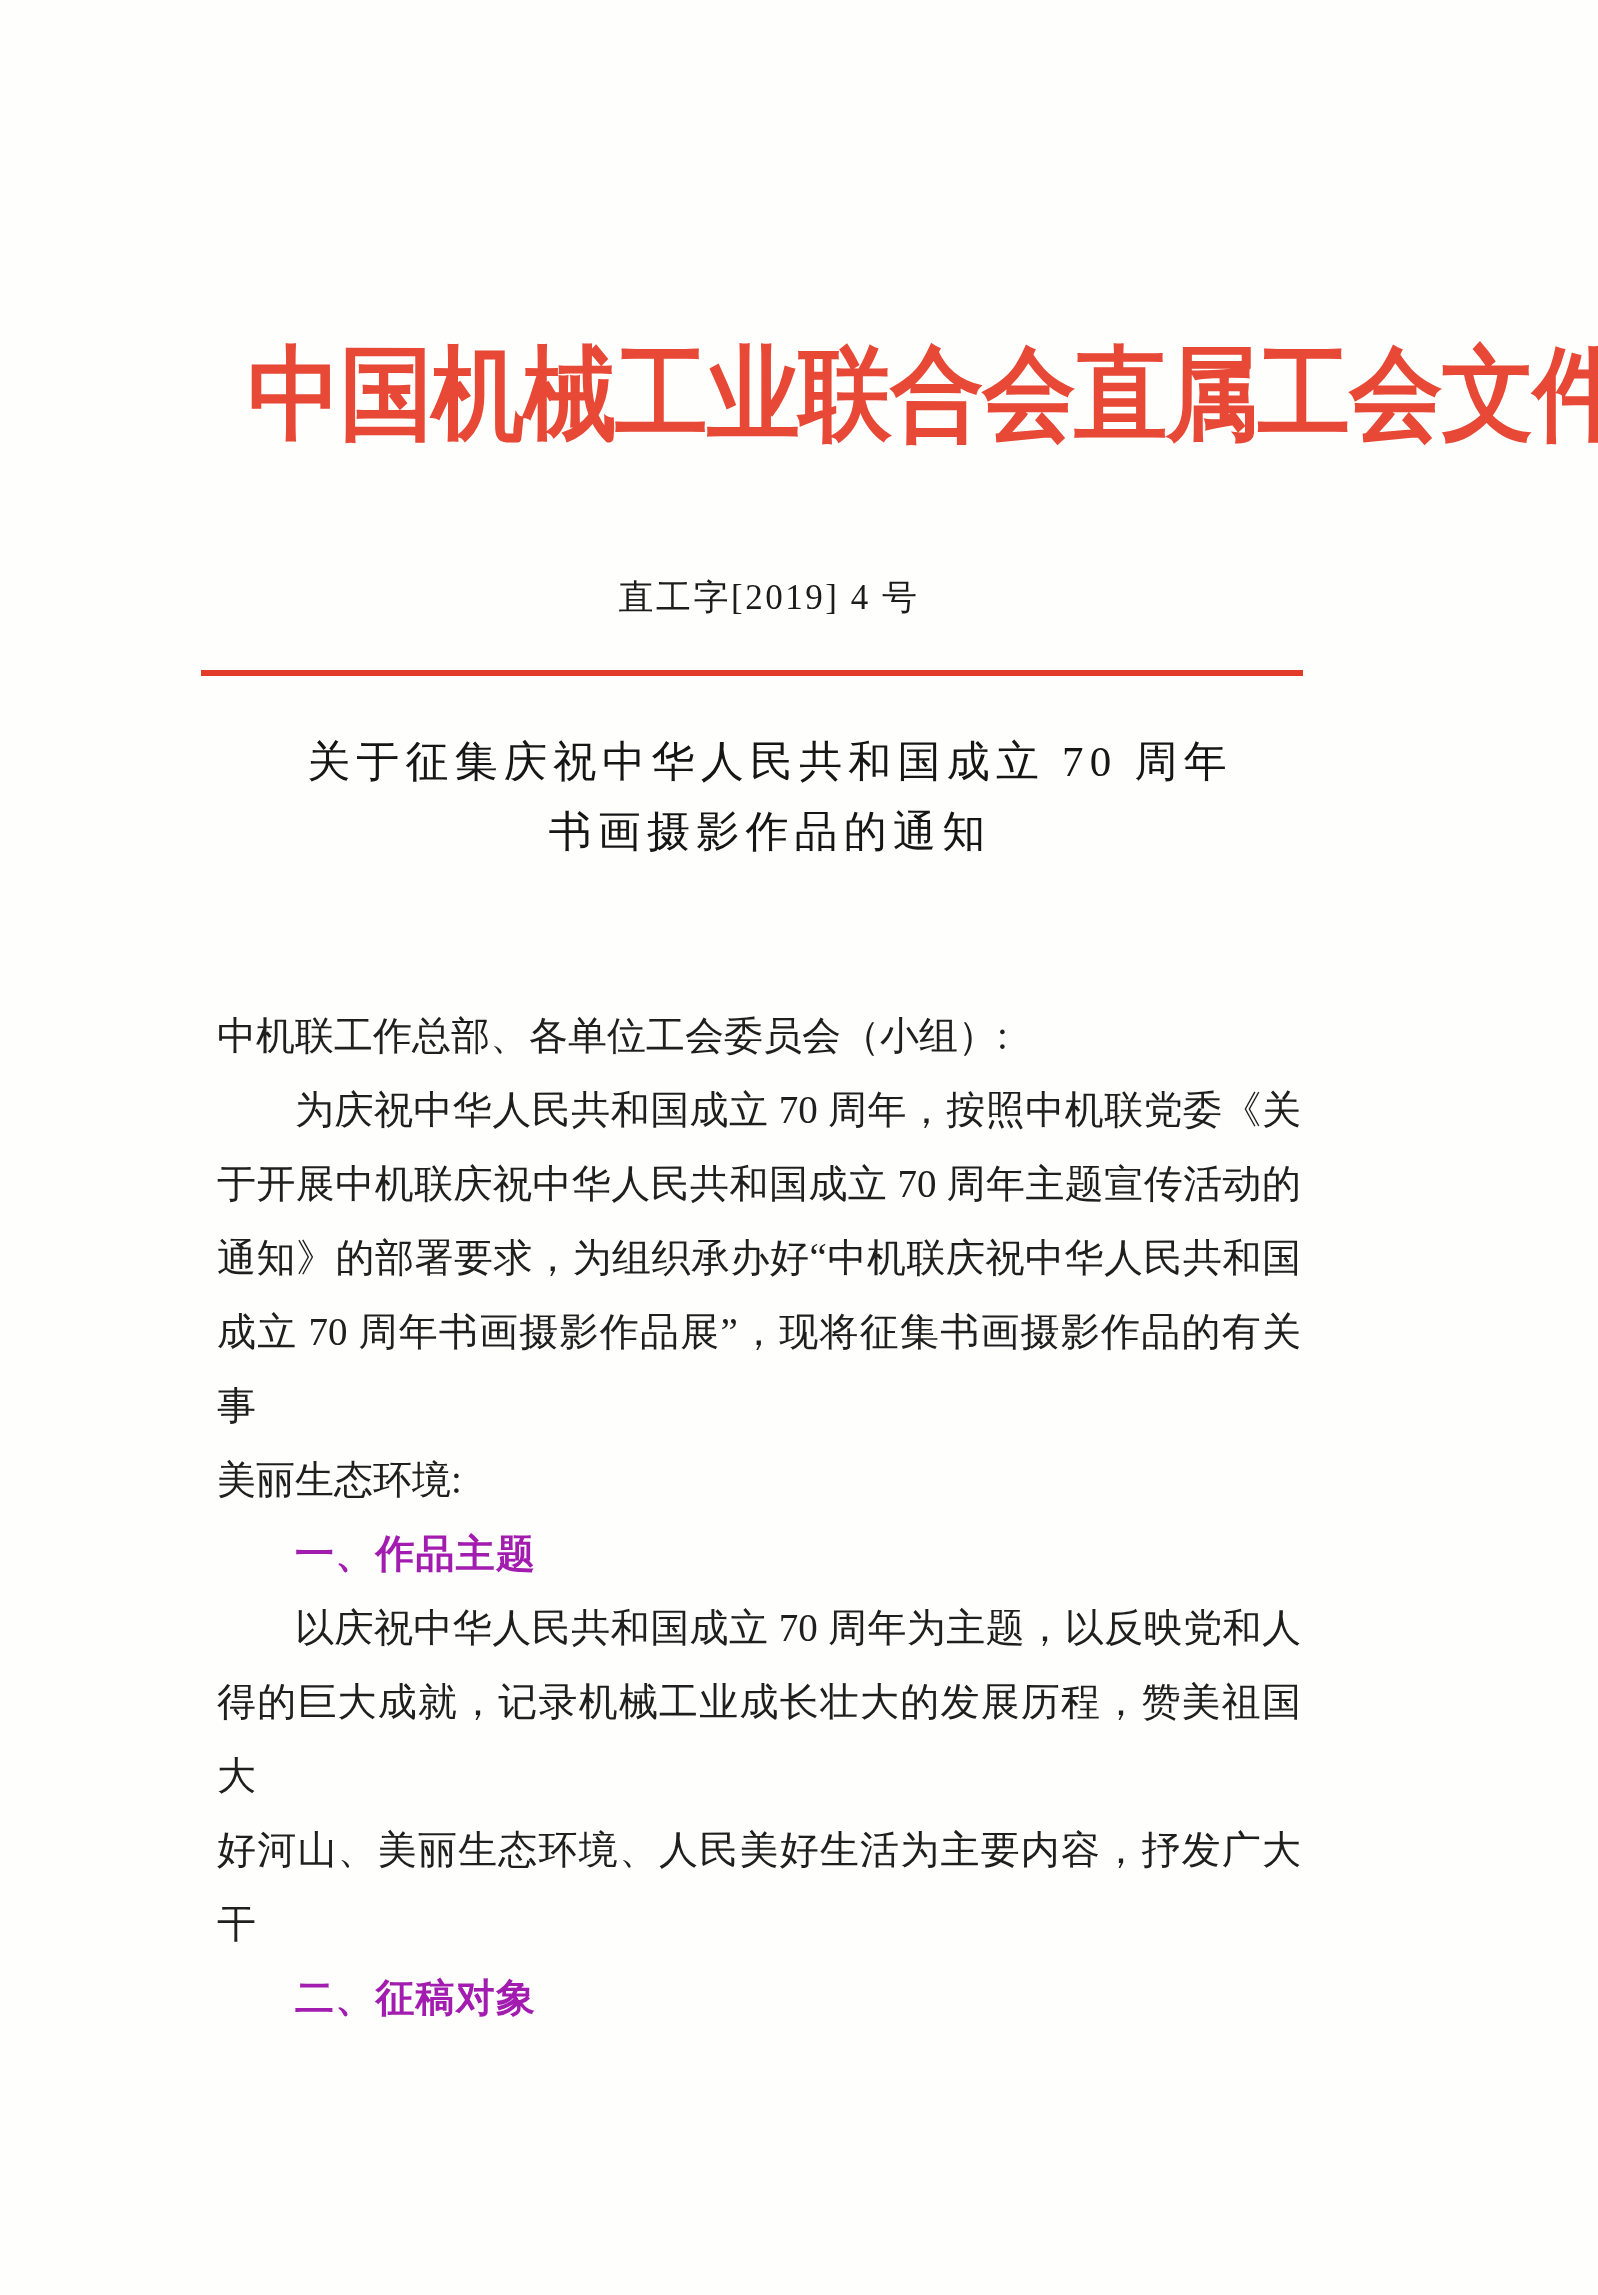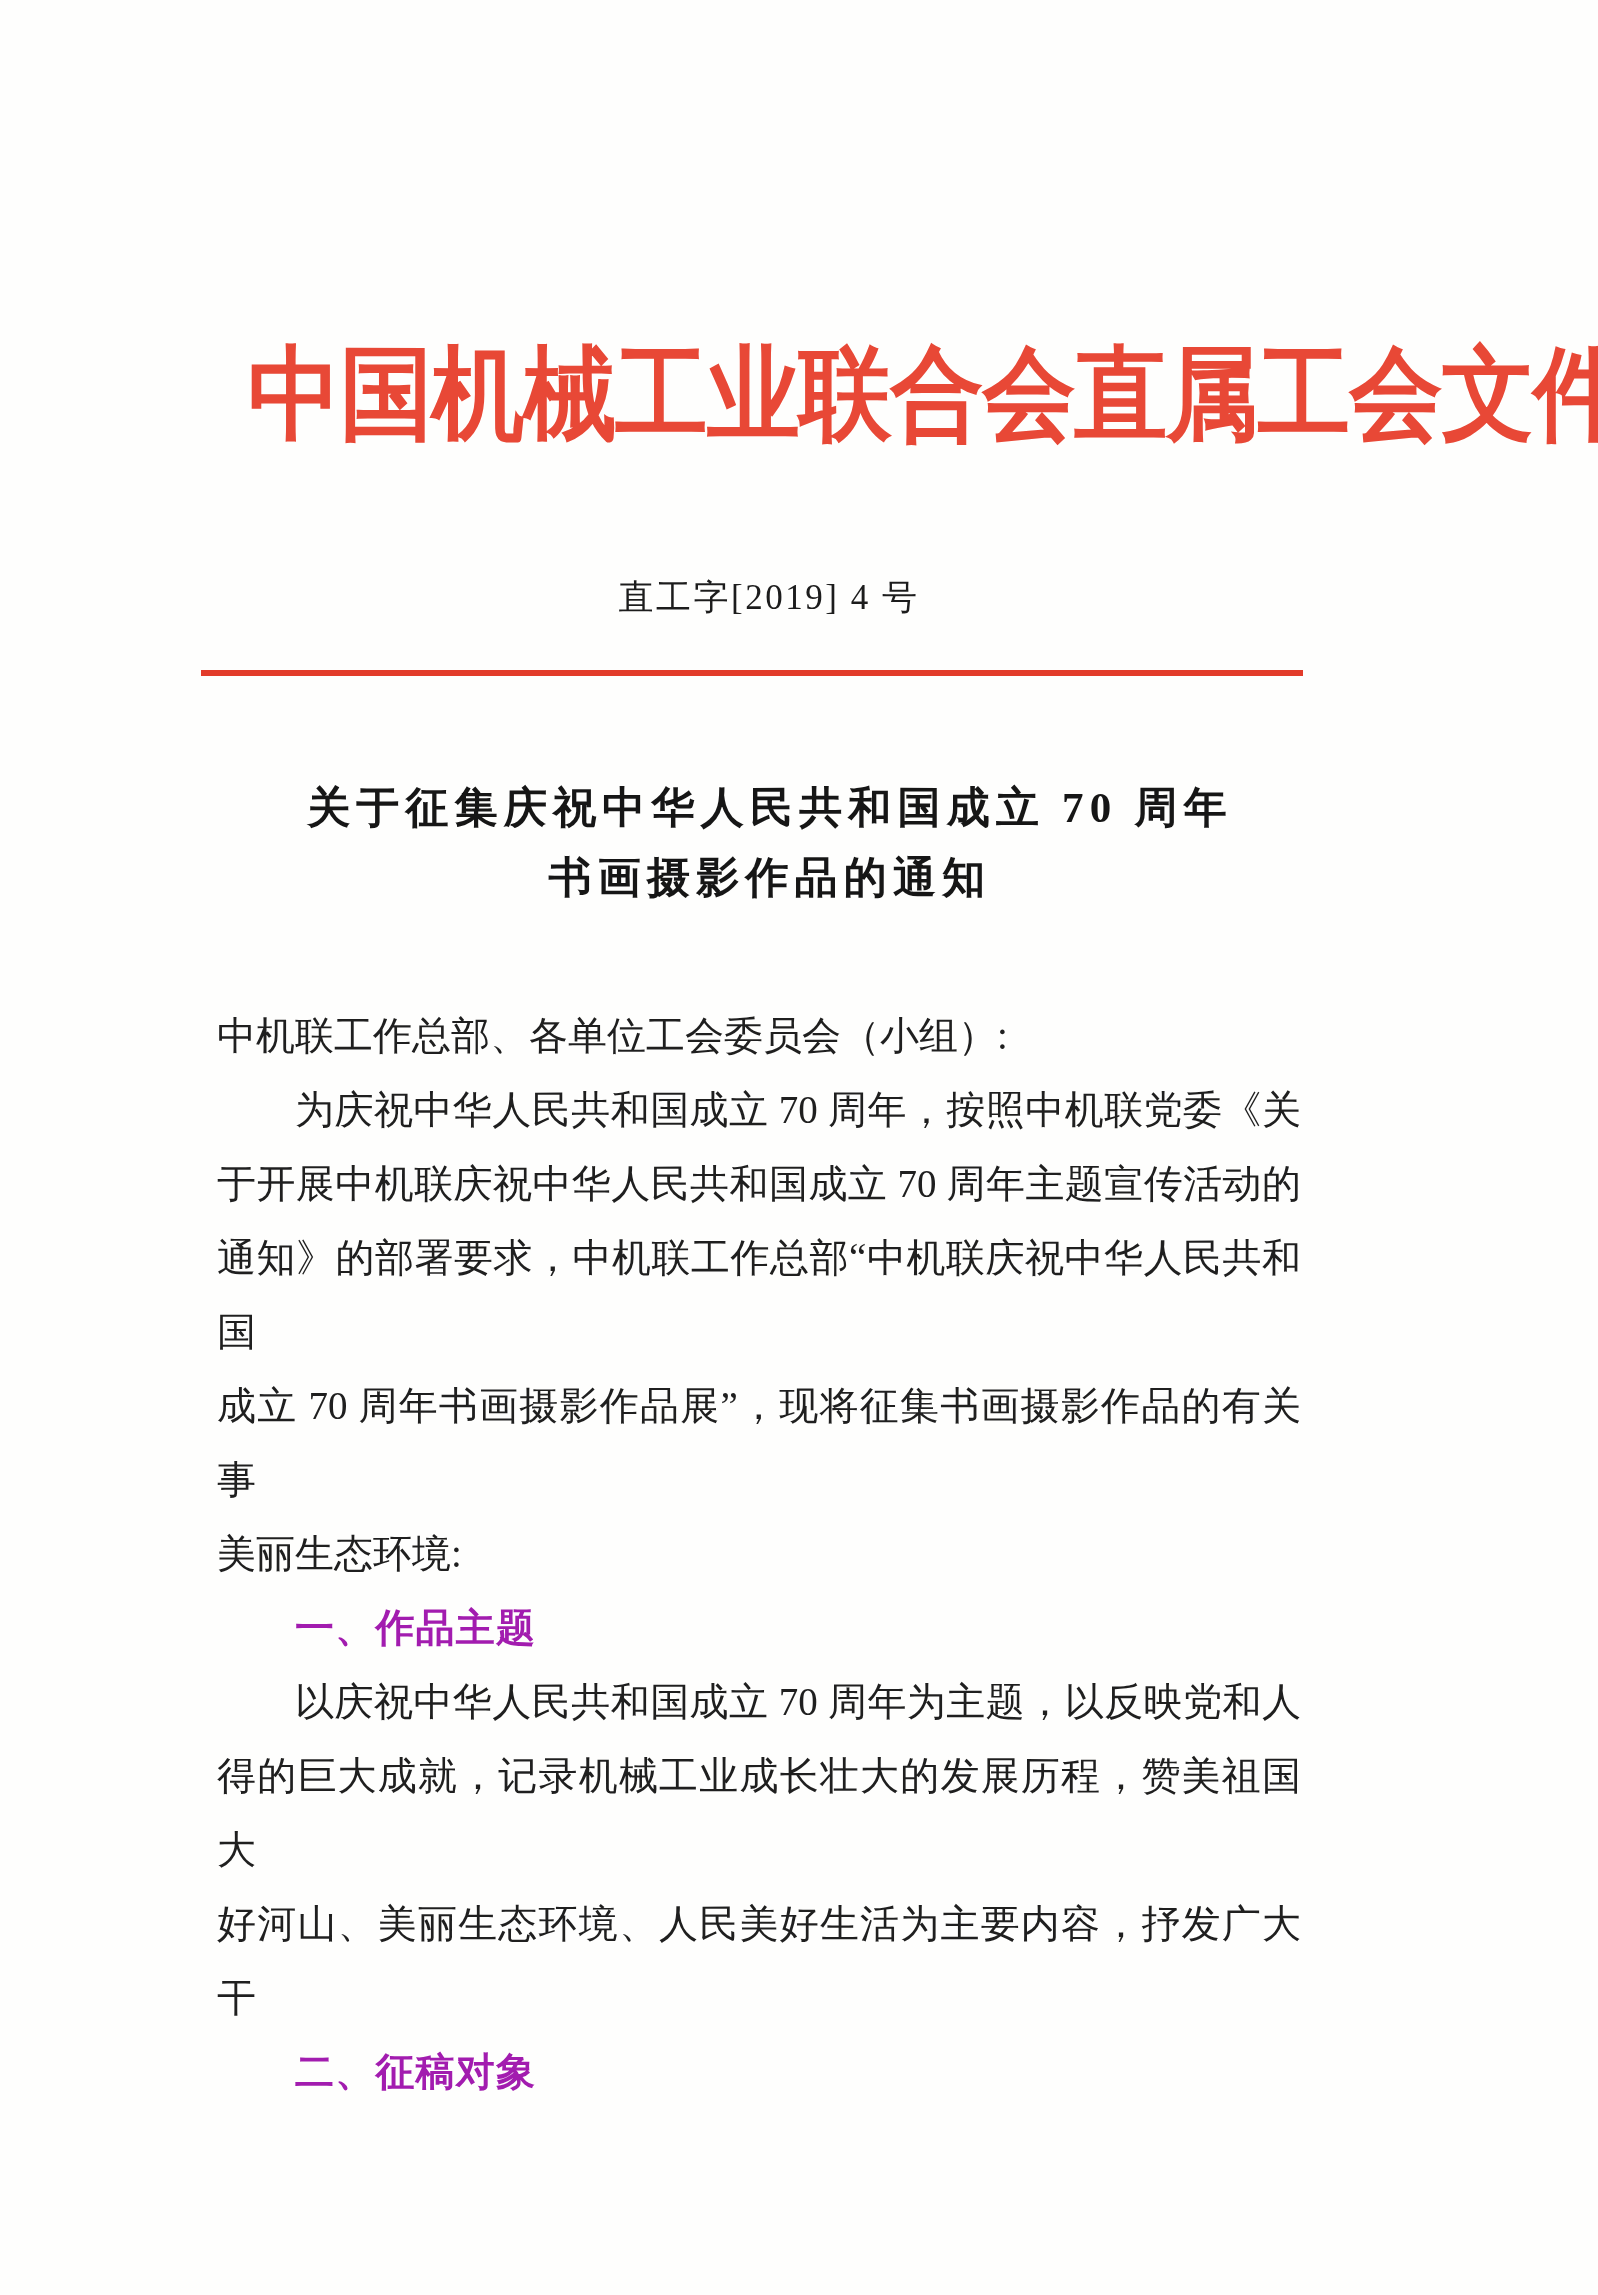--- a/index.html
+++ b/index.html
@@ -51,27 +51,27 @@
     position: absolute;
     top: 670px;
     left: 201px;
     width: 1102px;
     height: 5.6px;
     background: #e23b2a;
   }
   
   .doc-title {
     position: absolute;
-    top: 773px;
+    top: 727px;
     left: 219px;
     width: 1102px;
     text-align: center;
     font-size: 43px;
     line-height: 70px;
-    font-weight: bold;
+    font-weight: normal;
     color: #161616;
     letter-spacing: 6.2px;
     white-space: nowrap;
   }
   
   .body-text {
     position: absolute;
     top: 999px;
     left: 217px;
     width: 1084px;
@@ -110,21 +110,21 @@
 
   <div class="doc-title">
     <div>关于征集庆祝中华人民共和国成立 70 周年</div>
     <div>书画摄影作品的通知</div>
   </div>
 
   <div class="body-text">
     <div class="line">中机联工作总部、各单位工会委员会（小组）:</div>
     <div class="line indent just">为庆祝中华人民共和国成立 70 周年，按照中机联党委《关</div>
     <div class="line just">于开展中机联庆祝中华人民共和国成立 70 周年主题宣传活动的</div>
-    <div class="line just">通知》的部署要求，中机联工作总部“中机联庆祝中华人民共和国</div>
+    <div class="line just">通知》的部署要求，为组织承办好“中机联庆祝中华人民共和国</div>
     <div class="line just">成立 70 周年书画摄影作品展”，现将征集书画摄影作品的有关事</div>
     <div class="line">美丽生态环境:</div>
     <div class="line indent heading">一、作品主题</div>
     <div class="line indent just">以庆祝中华人民共和国成立 70 周年为主题，以反映党和人</div>
     <div class="line just">得的巨大成就，记录机械工业成长壮大的发展历程，赞美祖国大</div>
     <div class="line just">好河山、美丽生态环境、人民美好生活为主要内容，抒发广大干</div>
     <div class="line indent heading">二、征稿对象</div>
   </div>
 
 </div>

